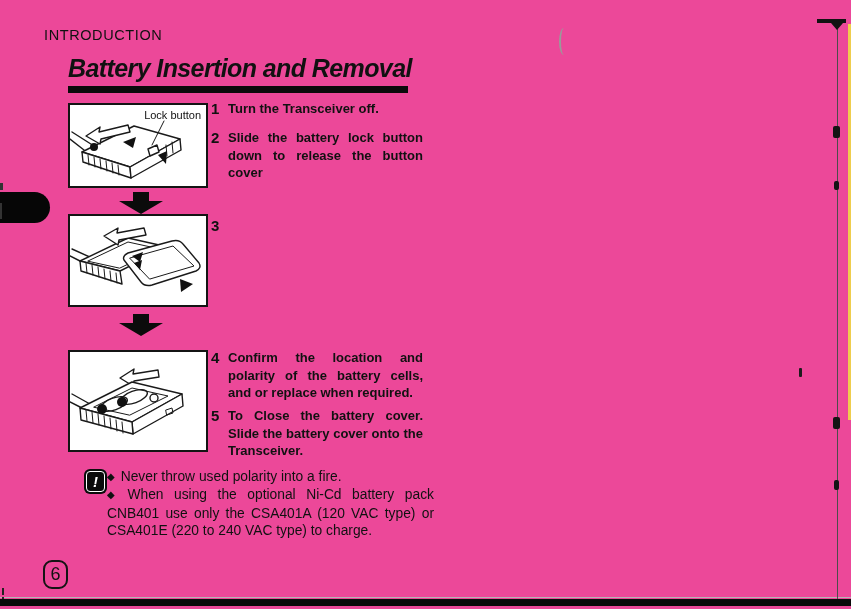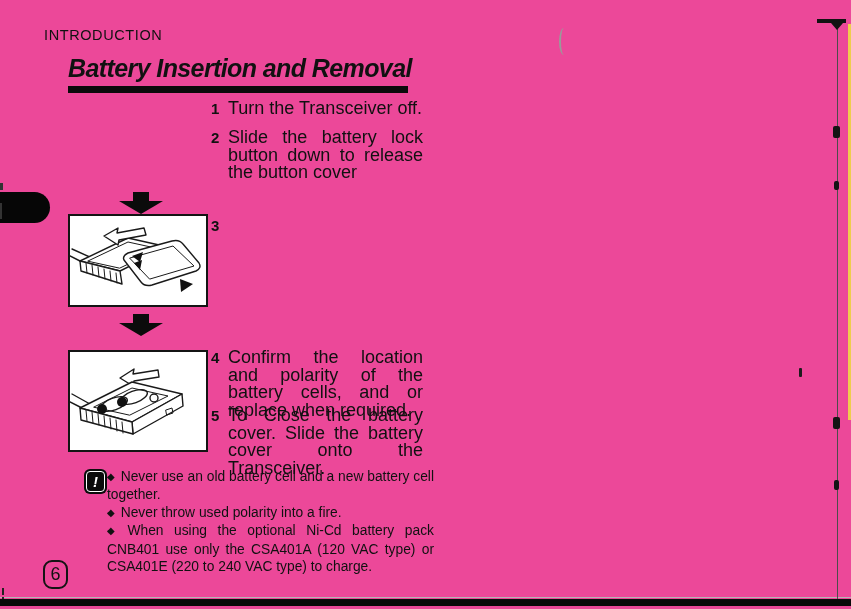--- a/index.html
+++ b/index.html
@@ -20,21 +20,21 @@
   .fig-label{position:absolute;right:5px;top:4px;font-size:11px;white-space:nowrap;}
   
   .down-arrow{position:absolute;left:119px;width:44px;}
   #arrow1{top:192px;} #arrow2{top:314px;}
   .down-arrow .stem{width:16px;height:9px;background:#0b0b0b;margin:0 auto;}
   .down-arrow .head{width:0;height:0;border-left:22px solid transparent;border-right:22px solid transparent;border-top:13px solid #0b0b0b;}
   
   .step{position:absolute;left:211px;width:212px;display:flex;}
   #step1{top:100px;} #step2{top:129px;} #step3{top:217px;} #step4{top:349px;} #step5{top:407px;}
   .step-num{flex:0 0 17px;font-weight:bold;font-size:15px;line-height:17px;}
-  .step-text{font-size:18px;line-height:17.5px;text-align:justify;}
+  .step-text{font-size:13px;line-height:17.5px;text-align:justify;font-weight:bold;}
   
   .warning-icon{position:absolute;left:84px;top:469px;width:23px;height:25px;background:#0b0b0b;border-radius:6px;}
   .warning-icon .inner{position:absolute;inset:2px;border:1px solid #fff;border-radius:4px;color:#fff;
     font-weight:bold;font-style:italic;font-size:15px;display:flex;align-items:center;justify-content:center;}
   .notes{position:absolute;left:107px;top:468px;width:327px;font-size:13.8px;line-height:17.4px;text-align:justify;}
   .note-item{margin:0;}
   .note-item .diamond{font-size:10px;margin-right:6px;position:relative;top:-1px;}
   
   .page-num{position:absolute;left:43px;top:560px;width:25px;height:29px;border:2px solid #141414;border-radius:9px;
     box-sizing:border-box;display:flex;align-items:center;justify-content:center;font-size:18px;}
@@ -65,20 +65,38 @@
 </style>
 </head>
 <body>
 
 <div class="page">
 
   <div class="intro-label">INTRODUCTION</div>
   <div class="doc-title">Battery Insertion and Removal</div>
   <div class="title-underline"></div>
 
+  <div class="figbox" id="fig1">
+    <svg class="lineart" viewBox="0 0 136 81">
+      <line x1="0" y1="34" x2="14" y2="45"></line>
+      <line x1="2" y1="27" x2="24" y2="41"></line>
+      <path class="fillw" d="M12,47 L64,21 L110,34 L60,62 Z"></path>
+      <path class="fillw" d="M12,47 L13,57 L61,73 L60,62 Z"></path>
+      <path class="fillw" d="M110,34 L111,45 L61,73 L60,62 Z"></path>
+      <path class="thin" d="M18,50 L19,60 M24,52 L25,62 M30,54 L31,64 M36,56 L37,66 M42,58 L43,68 M48,60 L49,70"></path>
+      <path class="thin" d="M96,40 L97,51 M102,37 L103,48"></path>
+      <circle class="fillb" cx="24" cy="42" r="4"></circle>
+      <path class="fillb" d="M53,37 l13,-5 l-3,11 z"></path>
+      <path class="fillw" d="M16,31 L30,22 L29,27 L58,20 L60,27 L31,34 L30,39 Z"></path>
+      <line class="thin" x1="94" y1="16" x2="82" y2="40"></line>
+      <path class="fillw" d="M78,44 l9,-4 l2,7 l-9,4 z"></path>
+      <path class="fillb" d="M88,50 l9,-4 l-1,13 z"></path>
+    </svg>
+    <span class="fig-label">Lock button</span>
+  </div>
 
   <div class="down-arrow" id="arrow1">
     <div class="stem"></div>
       <div class="head"></div>
   </div>
 
   <div class="figbox" id="fig2">
     <svg class="lineart" viewBox="0 0 136 89">
       <line x1="0" y1="40" x2="12" y2="46"></line>
       <line x1="2" y1="33" x2="22" y2="42"></line>
@@ -136,21 +154,20 @@
   </div>
   <div class="step" id="step5">
     <span class="step-num">5</span>
     <span class="step-text">To Close the battery cover. Slide the battery cover onto the Transceiver.</span>
   </div>
 
   <div class="warning-icon">
     <div class="inner">!</div>
   </div>
   <div class="notes">
-    <div class="note-item"><span class="diamond">◆</span><span>Never use an old battery cell and a new battery cell together.</span></div>
     <div class="note-item"><span class="diamond">◆</span><span>Never throw used polarity into a fire.</span></div>
     <div class="note-item"><span class="diamond">◆</span><span>When using the optional Ni-Cd battery pack CNB401 use only the CSA401A (120 VAC type) or CSA401E (220 to 240 VAC type) to charge.</span></div>
   </div>
 
   <div class="page-num">6</div>
 
   <div class="left-tab"></div>
   <div class="bottom-hairline"></div>
   <div class="bottom-bar"></div>
   <div class="right-line"></div>

